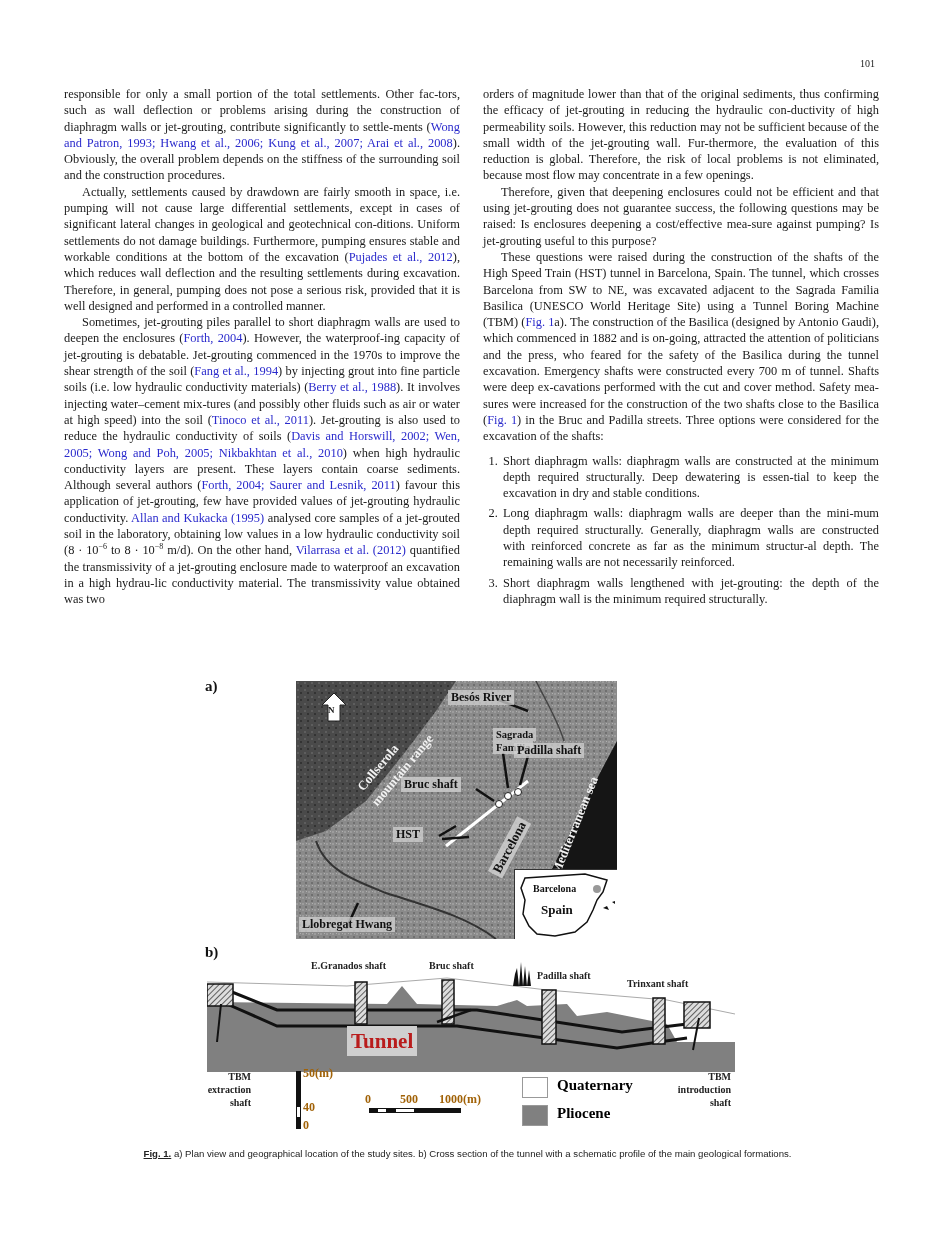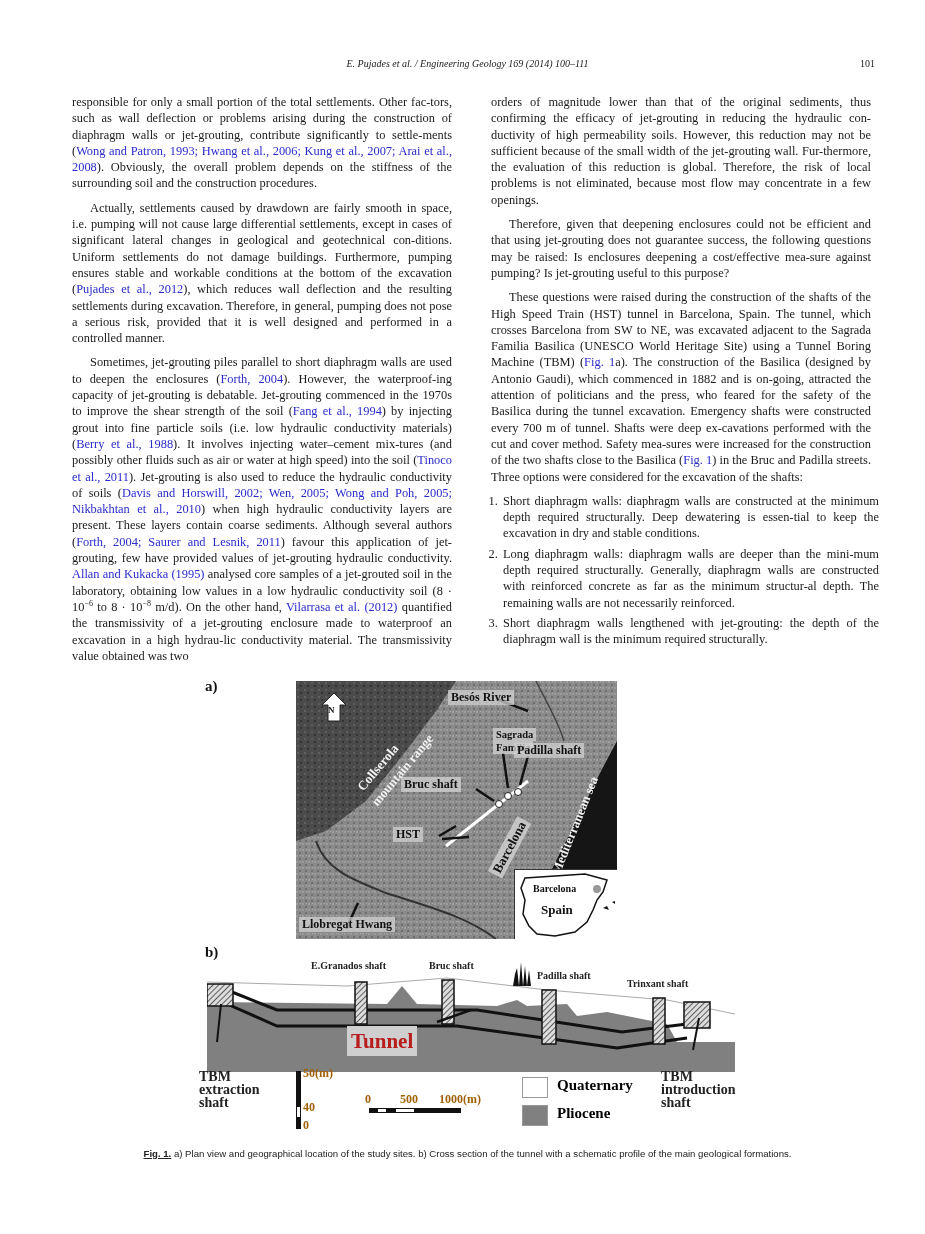--- a/index.html
+++ b/index.html
@@ -6,21 +6,21 @@
   body { width: 925px; height: 1234px; position: relative; overflow: hidden;
          font-family: "Liberation Serif", serif; color: #1a1a1a; }
   .running-header { position: absolute; top: 58px; left: 60px; width: 815px; height: 14px;
                     font-size: 10px; font-style: italic; }
   .running-header .title { position: absolute; left: 0; width: 100%; text-align: center; }
   .running-header .pageno { position: absolute; right: 0; font-style: normal; }
   .col { position: absolute; top: 86px; width: 396px; font-size: 12.4px; line-height: 16.3px;
          text-align: justify; hyphens: manual; }
   .col.left { left: 64px; }
   .col.right { left: 483px; }
-  .col p { margin: 8px; text-indent: 0; }
+  .col p { margin: 0; text-indent: 0; }
   .col p.indent { text-indent: 18px; }
   a.ref { color: #2a2acc; text-decoration: none; }
   ol.options { margin: 8px 0 0 0; padding: 0 0 0 18px; }
   ol.options li { margin-bottom: 4px; padding-left: 2px; }
   sup { font-size: 8px; line-height: 0; }
 
   
   .figure { position: absolute; left: 195px; top: 672px; width: 560px; height: 470px; }
   .panel-label { position: absolute; font-family: "Liberation Serif", serif; font-weight: bold;
                  font-size: 15px; color: #111; }
@@ -38,35 +38,34 @@
            border: 1px solid #333; }
   .inset-label { position: absolute; font-family: "Liberation Serif", serif; font-weight: bold;
                  color: #111; white-space: nowrap; }
   .section { position: absolute; left: 12px; top: 290px; width: 528px; height: 110px; padding-left: 36px; }
   .sec-label { position: absolute; font-family: "Liberation Serif", serif; font-weight: bold;
                font-size: 10px; color: #222; white-space: nowrap; }
   .tunnel-label { position: absolute; left: 140px; top: 64px; background: #cfcfcf; padding: 0 4px;
                   font-family: "Liberation Serif", serif; font-weight: bold; font-size: 21px;
                   color: #b91c1c; line-height: 30px; }
   .under-label { position: absolute; font-family: "Liberation Serif", serif; font-weight: bold;
-                 font-size: 14px; line-height: 13px; color: #222; text-align: left; }
+                 font-size: 10px; line-height: 13px; color: #222; text-align: right; }
   .scale-text { position: absolute; font-family: "Liberation Serif", serif; font-weight: bold;
                 font-size: 12px; color: #a16207; white-space: nowrap; }
   .legend-box { position: absolute; width: 24px; height: 19px; border: 1px solid #999; }
   .legend-text { position: absolute; font-family: "Liberation Serif", serif; font-weight: bold;
                  font-size: 15px; color: #000000; white-space: nowrap; }
   .caption { position: absolute; top: 1148px; left: 60px; width: 815px; text-align: center;
              font-size: 9.6px; font-family: "Liberation Sans", sans-serif; color: #222; }
   .caption b { font-weight: bold; text-decoration: underline; }
 </style>
 </head>
 <body>
 
 <div class="running-header">
-  <span class="title">E. Pujades et al. / Engineering Geology 169 (2014) 100–111</span>
   <span class="pageno">101</span>
 </div>
 
 <div class="col left">
   <p><span>responsible for only a small portion of the total settlements. Other fac-tors, such as wall deflection or problems arising during the construction of diaphragm walls or jet-grouting, contribute significantly to settle-ments (</span><a class="ref" href="#">Wong and Patron, 1993; Hwang et al., 2006; Kung et al., 2007; Arai et al., 2008</a><span>). Obviously, the overall problem depends on the stiffness of the surrounding soil and the construction procedures.</span></p>
   <p class="indent"><span>Actually, settlements caused by drawdown are fairly smooth in space, i.e. pumping will not cause large differential settlements, except in cases of significant lateral changes in geological and geotechnical con-ditions. Uniform settlements do not damage buildings. Furthermore, pumping ensures stable and workable conditions at the bottom of the excavation (</span><a class="ref" href="#">Pujades et al., 2012</a><span>), which reduces wall deflection and the resulting settlements during excavation. Therefore, in general, pumping does not pose a serious risk, provided that it is well designed and performed in a controlled manner.</span></p>
   <p class="indent"><span>Sometimes, jet-grouting piles parallel to short diaphragm walls are used to deepen the enclosures (</span><a class="ref" href="#">Forth, 2004</a><span>). However, the waterproof-ing capacity of jet-grouting is debatable. Jet-grouting commenced in the 1970s to improve the shear strength of the soil (</span><a class="ref" href="#">Fang et al., 1994</a><span>) by injecting grout into fine particle soils (i.e. low hydraulic conductivity materials) (</span><a class="ref" href="#">Berry et al., 1988</a><span>). It involves injecting water–cement mix-tures (and possibly other fluids such as air or water at high speed) into the soil (</span><a class="ref" href="#">Tinoco et al., 2011</a><span>). Jet-grouting is also used to reduce the hydraulic conductivity of soils (</span><a class="ref" href="#">Davis and Horswill, 2002; Wen, 2005; Wong and Poh, 2005; Nikbakhtan et al., 2010</a><span>) when high hydraulic conductivity layers are present. These layers contain coarse sediments. Although several authors (</span><a class="ref" href="#">Forth, 2004; Saurer and Lesnik, 2011</a><span>) favour this application of jet-grouting, few have provided values of jet-grouting hydraulic conductivity. </span><a class="ref" href="#">Allan and Kukacka (1995)</a><span> analysed core samples of a jet-grouted soil in the laboratory, obtaining low values in a low hydraulic conductivity soil (8 · 10</span><sup>−6</sup><span> to 8 · 10</span><sup>−8</sup><span> m/d). On the other hand, </span><a class="ref" href="#">Vilarrasa et al. (2012)</a><span> quantified the transmissivity of a jet-grouting enclosure made to waterproof an excavation in a high hydrau-lic conductivity material. The transmissivity value obtained was two</span></p>
 </div>
 
 <div class="col right">

